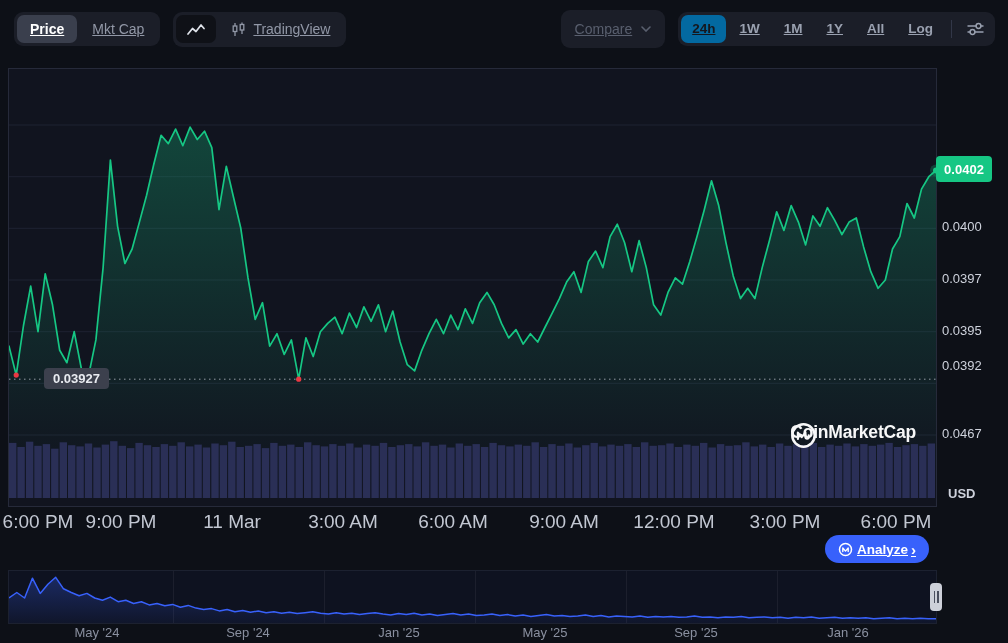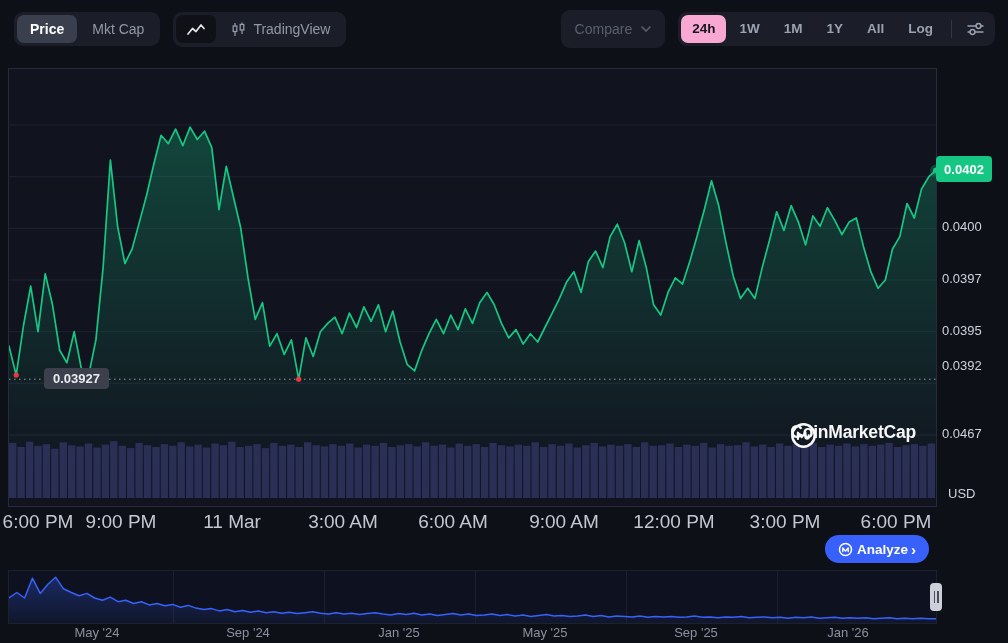--- a/index.html
+++ b/index.html
@@ -3,46 +3,46 @@
 <meta charset="utf-8">
 <style>
   html,body{margin:0;padding:0;background:#0d1017;}
   .page{position:relative;width:1008px;height:643px;background:#0d1017;overflow:hidden;
         font-family:"Liberation Sans",sans-serif;-webkit-font-smoothing:antialiased;}
   
   .topbar{position:absolute;left:14px;right:13px;top:9px;height:40px;
           display:flex;justify-content:space-between;align-items:center;}
   .tb-left,.tb-right{display:flex;align-items:center;gap:13px;}
   .seg{background:#1b1e28;border-radius:9px;padding:3px;display:flex;align-items:center;gap:2px;}
-  .seg button,.compare-btn,.analyze-btn{border:0;cursor:pointer;font-family:inherit;}
+  .seg button,.compare-btn,.analyze-btn{border:0;cursor:pointer;font-family:inherit;text-decoration:underline;}
   .seg-btn{background:transparent;color:#9298a7;font-size:14px;font-weight:500;
            padding:7px 13px;border-radius:7px;display:flex;align-items:center;gap:7px;line-height:1;}
   .seg-btn.active-gray{background:#3a3f4d;color:#fff;font-weight:700;}
   .seg-btn.active-dark{background:#0f1117;padding:7px 11px;}
   .compare-btn{background:#1b1e28;color:#595f6e;border-radius:9px;height:38px;padding:0 14px;
                font-size:14px;font-weight:500;display:flex;align-items:center;gap:9px;}
   .range-btn{border:0;background:transparent;color:#9aa1b0;font-family:inherit;font-size:13.5px;
              font-weight:600;padding:7px 11px;border-radius:7px;cursor:pointer;line-height:1;}
-  .range-btn.active{background:#f9a8d4;color:#15171e;}
+  .range-btn.active{background:#0369a1;color:#15171e;}
   .vdiv{width:1px;height:18px;background:#323748;margin:0 5px;display:inline-block;}
   
   .chart-wrap{position:absolute;left:8px;top:68px;width:927px;height:437px;
               background:#11141f;border:1px solid #262a3a;box-sizing:content-box;}
   .chart-wrap svg{position:absolute;left:0;top:0;}
   .low-label{position:absolute;left:2px;background:#3c404d;color:#e8eaf0;font-size:13px;
              font-weight:600;padding:3px 9px;border-radius:4px;z-index:4;margin-left:33px;}
   .watermark{position:absolute;right:20px;top:353px;display:flex;align-items:center;gap:8px;
              z-index:5;opacity:0.97;}
   .watermark span{color:#fff;font-size:17.5px;font-weight:700;letter-spacing:-0.2px;}
   .y-axis{position:absolute;left:942px;top:68px;width:60px;height:437px;}
   .y-axis .ylab{position:absolute;left:0;color:#ced2dc;font-size:13px;line-height:18px;}
   .price-badge{position:absolute;left:936px;width:56px;height:26px;background:#16c784;color:#fff;
                font-size:13px;font-weight:700;border-radius:4px;display:flex;align-items:center;
                justify-content:center;z-index:6;}
-  .usd-label{position:absolute;left:948px;top:486px;color:#ced2dc;font-size:13px;}
+  .usd-label{position:absolute;left:948px;top:486px;color:#ced2dc;font-size:13px;font-weight:bold;}
   .x-axis{position:absolute;left:8px;top:511px;width:927px;height:18px;}
   .x-axis .xlab{position:absolute;transform:translateX(-50%);color:#c2c7d2;font-size:19px;white-space:nowrap;}
   
   .analyze-btn{position:absolute;right:79px;top:535px;height:28px;background:#3861fb;color:#fff;
                border-radius:14px;padding:0 13px;display:flex;align-items:center;gap:4px;
                font-size:13.5px;font-weight:700;}
   .analyze-btn .chev{font-size:15px;font-weight:700;margin-left:-1px;}
   
   .navigator{position:absolute;left:8px;top:570px;width:927px;height:52px;background:#0e1220;
              border:1px solid #1c2130;box-sizing:content-box;}

